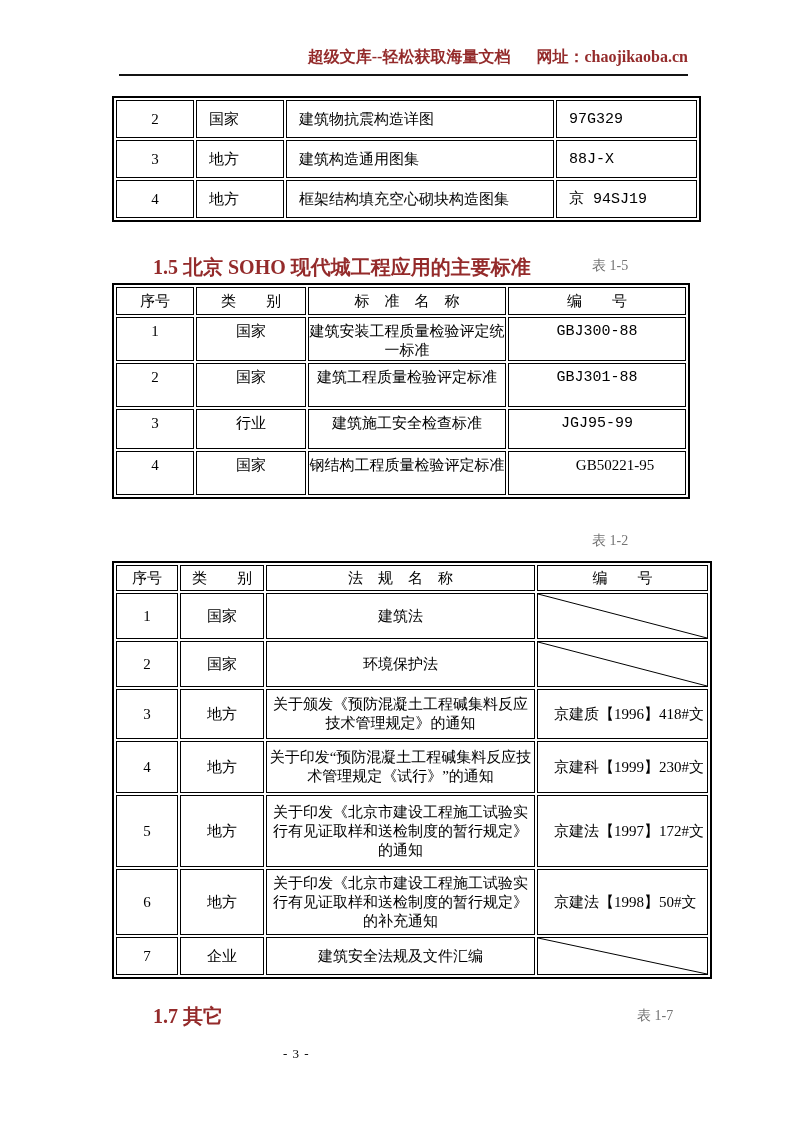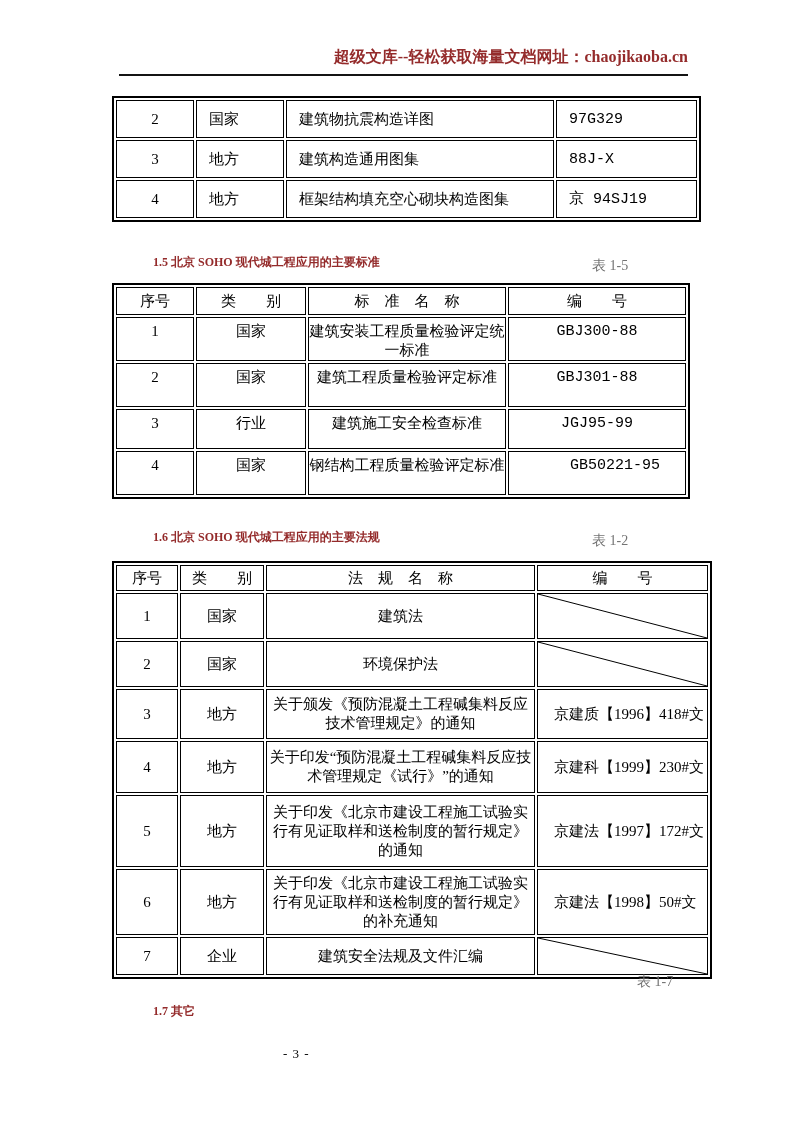--- a/index.html
+++ b/index.html
@@ -12,21 +12,21 @@
     font-family: "Liberation Serif", "DejaVu Serif", serif;
     color: var(--ink);
     overflow: hidden;
   }
   
   .doc-header {
     position: absolute; left: 119px; top: 47px; width: 569px;
     text-align: right; color: var(--accent);
     font-size: 16px; font-weight: bold; white-space: nowrap;
   }
-  .doc-header .brand { }
+  .doc-header .brand { margin-right: 26px; }
   .header-rule {
     position: absolute; left: 119px; top: 74px; width: 569px;
     border-top: 2px solid #141414;
   }
   
   table.grid {
     position: absolute;
     border-collapse: separate; border-spacing: 2px;
     border: 2px solid #000;
     table-layout: fixed;
@@ -34,21 +34,21 @@
   }
   table.grid td {
     border: 1px solid #000;
     font-size: 15px; line-height: 19px;
     overflow: hidden;
   }
   td.ctr { text-align: center; }
   td.lft { text-align: left; }
   .code { font-family: "Liberation Mono", "DejaVu Sans Mono", monospace; font-size: 14px; }
   .code-sm { font-size: 12px; }
-  .code-serif { font-family: Liberation Mono, monospace; font-size: 15px; padding-left: 36px; }
+  .code-serif { font-family: Liberation Serif, serif; font-size: 15px; padding-left: 36px; }
   
   #tbl-cont { left: 112px; top: 96px; width: 579px; }
   #tbl-cont td { height: 38px; vertical-align: middle; }
   #tbl-cont td.pad { padding-left: 12px; }
   
   #tbl-15 { left: 112px; top: 283px; width: 570px; }
   #tbl-15 td { vertical-align: top; padding-top: 4px; text-align: center; }
   #tbl-15 tr.hdr td { height: 28px; }
   #tbl-15 tr.r2 td { height: 44px; }
   #tbl-15 tr.r1 td { height: 40px; }
@@ -61,26 +61,26 @@
   #tbl-16 tr.hb td { height: 50px; }
   #tbl-16 tr.hc td { height: 52px; }
   #tbl-16 tr.hd td { height: 72px; }
   #tbl-16 tr.he td { height: 66px; }
   #tbl-16 tr.hf td { height: 38px; }
   td.diag { position: relative; padding: 0; }
   td.diag svg { position: absolute; left: 0; top: 0; width: 100%; height: 100%; display: block; }
   
   .sec-heading {
     position: absolute; left: 153px;
-    color: var(--accent); font-weight: bold; font-size: 12px; white-space: nowrap;
+    color: var(--accent); font-weight: bold; font-size: 20px; white-space: nowrap;
   }
   .tbl-label { position: absolute; font-size: 14px; color: #737373; white-space: nowrap; }
   #h15 { top: 254px; } #l15 { left: 592px; top: 257px; }
   #h16 { top: 529px; } #l16 { left: 592px; top: 532px; }
-  #h17 { top: 1003px; } #l17 { left: 637px; top: 973px; }
+  #h17 { top: 1003px; } #l17 { left: 637px; top: 1007px; }
   .page-footer {
     position: absolute; left: 283px; top: 1046px;
     font-size: 13px; letter-spacing: 1px;
   }
 </style>
 </head>
 <body>
 
 <div class="page">
 
@@ -155,21 +155,20 @@
     </tr>
     <tr class="r2">
       <td>4</td>
       <td>国家</td>
       <td>钢结构工程质量检验评定标准</td>
       <td class="code-serif">GB50221-95</td>
     </tr>
   </tbody>
     </table>
 
-  <div class="sec-heading" id="h16">1.6  北京 SOHO 现代城工程应用的主要法规</div>
   <div class="tbl-label" id="l16">表 1-2</div>
 
   <table class="grid" id="tbl-16">
     <colgroup>
         <col style="width:62px">
         <col style="width:84px">
         <col style="width:269px">
         <col style="width:171px">
       </colgroup>
     <tbody>

